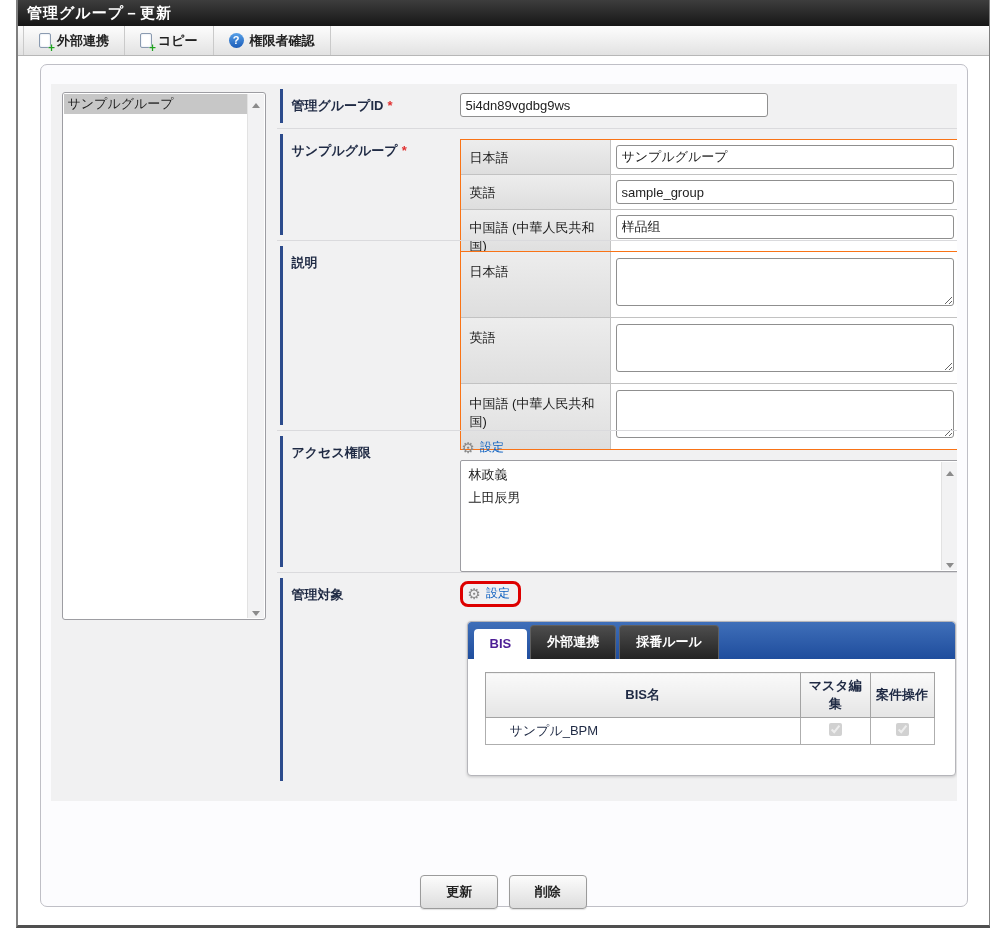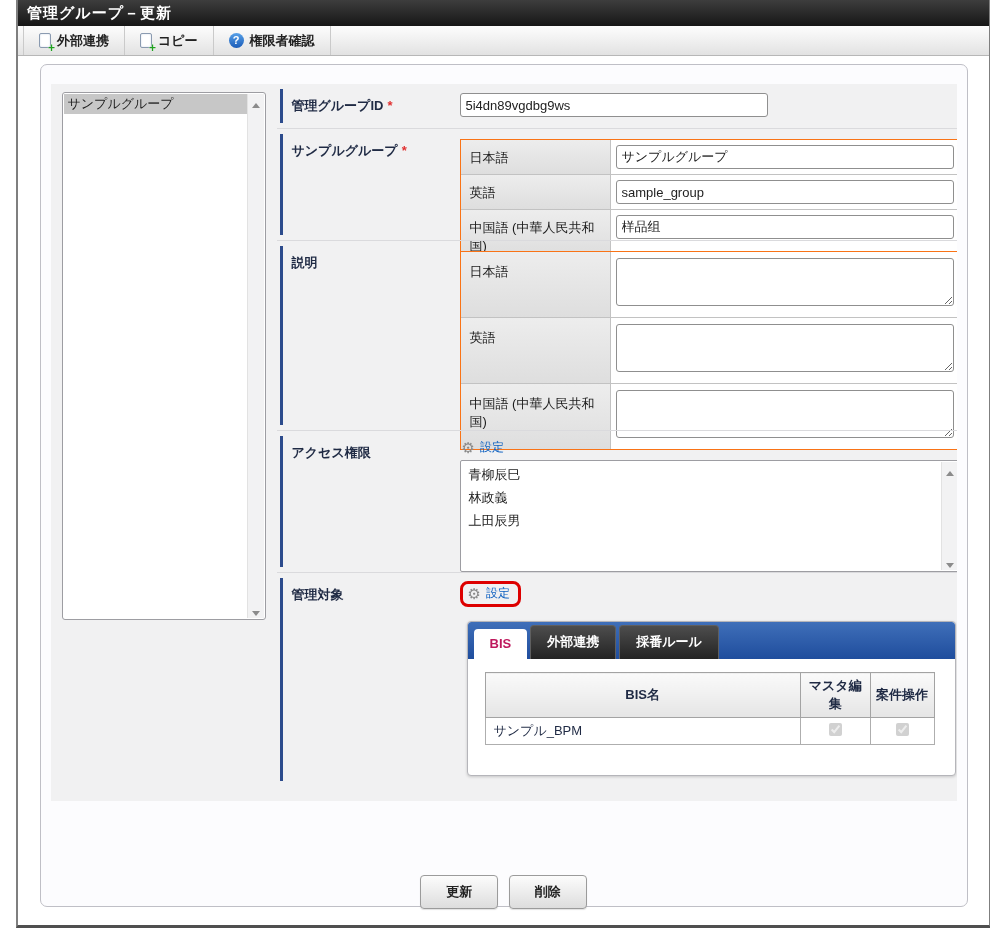--- a/index.html
+++ b/index.html
@@ -67,27 +67,27 @@
   
   .member-box { position:relative; width:500px; height:112px; background:#fff; border:1px solid #9d9da2; border-radius:2px; overflow:hidden; }
   .member-box .items { position:absolute; left:1px; top:2px; right:18px; }
   .member-item { height:23px; line-height:23px; padding:0 7px; font-size:13px; color:#222; }
   
   .tab-panel { margin:10px 0 0 7px; width:489px; background:#fff; border:1px solid #b5b5ba; border-radius:4px;
                box-shadow:0 1px 3px rgba(0,0,0,.18); overflow:hidden; }
   .tab-bar { height:37px; background:linear-gradient(#3f6fb9,#1f4d9d); border-radius:3px 3px 0 0;
              display:flex; align-items:flex-end; padding:0 0 0 6px; gap:3px; }
   .tab { padding:7px 16px 8px 16px; font-size:13px; font-weight:bold; border-radius:4px 4px 0 0; cursor:pointer; }
-  .tab.active { background:#fff; color:#be185d;text-align:right; }
+  .tab.active { background:#fff; color:#4c1d95;text-align:right; }
   .tab.inactive { background:linear-gradient(#4d4d4d,#232323); color:#fff; border:1px solid #5f5f5f; border-bottom:none; }
   .tab-content { padding:13px 16px 30px 17px; }
   table.bis { border-collapse:collapse; width:450px; }
   table.bis th { background:linear-gradient(#fafafa,#e5e5e5); border:1px solid #a3a3a3; font-size:13px; color:#1f2a44;
                  font-weight:bold; text-align:center; padding:4px 4px; }
-  table.bis td { border:1px solid #aeaeae; background:#fff; font-size:13px; color:#1f2a44; padding:4px 8px; height:27px; }
+  table.bis td { border:1px solid #aeaeae; background:#fff; font-size:13px; color:#1f2a44; padding:4px 24px; height:27px; }
   table.bis td.chk { text-align:center; padding:4px 2px; }
   .col-name { width:316px; } .col-m { width:70px; } .col-c { width:64px; }
   
   .footer { text-align:center; margin-top:58px; }
   .btn { display:inline-block; min-width:78px; padding:7px 22px; background:linear-gradient(#fcfcfc,#dddddd);
          border:1px solid #9b9b9b; border-radius:4px; font-size:13px; font-weight:bold; color:#222;
          margin:16px 3px; box-shadow:0 1px 1px rgba(0,0,0,.12); cursor:pointer; }
 </style>
 </head>
 <body>
@@ -193,21 +193,20 @@
           <div class="row-label">
             <span>アクセス権限</span>
           </div>
           <div class="row-content">
             <div class="settings-link">
               <span class="gear">⚙</span>
               <span class="link-text">設定</span>
             </div>
             <div class="member-box">
               <div class="items">
-                <div class="member-item">青柳辰巳</div>
                 <div class="member-item">林政義</div>
                 <div class="member-item">上田辰男</div>
               </div>
               <div class="vscroll">
                 <div class="arr" style="top:0;"><span class="tri-up"></span></div>
                 <div class="arr" style="bottom:0;"><span class="tri-dn"></span></div>
               </div>
             </div>
           </div>
         </div>

